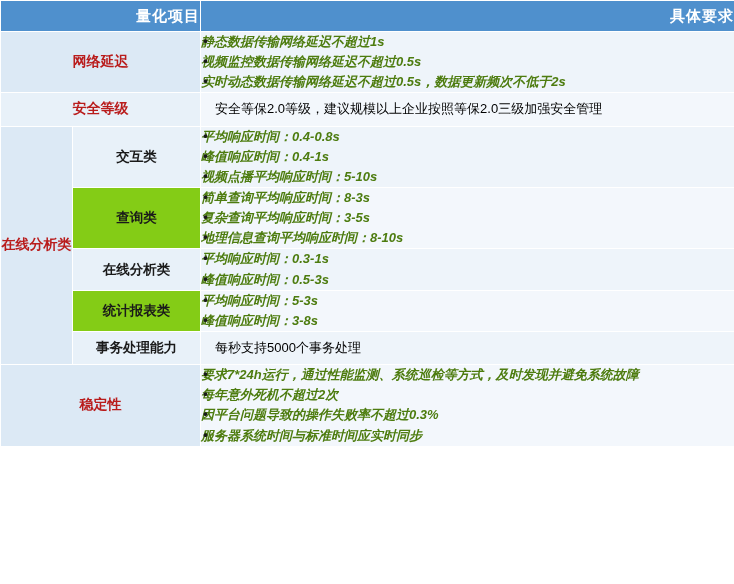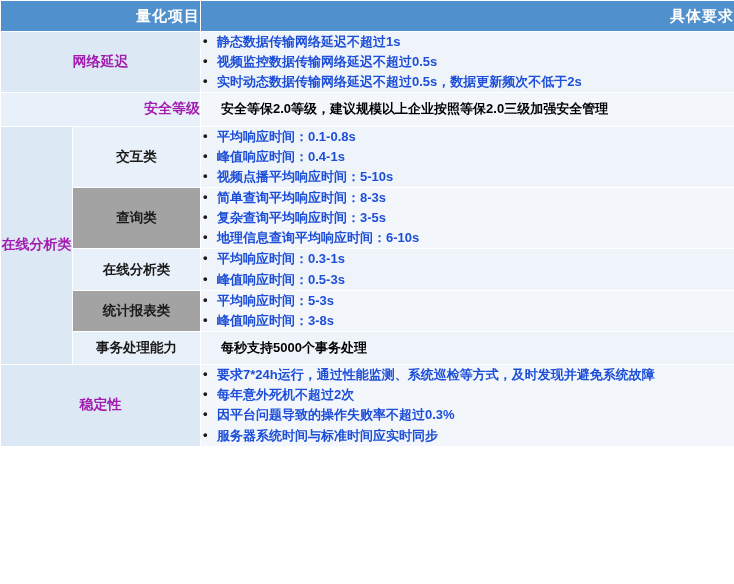--- a/index.html
+++ b/index.html
@@ -31,61 +31,61 @@
     font-size: 15px;
     text-align: right;
     height: 30px;
     letter-spacing: 1px;
   }
   .cat-cell {
     background: #dce9f5;
     text-align: center;
     font-size: 14px;
     font-weight: bold;
-    color: #a21caf;
+    color: #b91c1c;
   }
   .cat-cell.light {
     background: #e8f1f9;
-    text-align: right;
   }
   .sub-cell {
     background: #e8f1f9;
     text-align: center;
     font-size: 13.5px;
     font-weight: bold;
     color: #1a1a1a;
     margin-top: 30px;
   }
   .sub-cell.alt {
-    background: #a3a3a3;
+    background: #84cc16;
   }
   .detail-cell {
     background: #eef4fa;
     padding: 7px 10px 7px 12px;
     font-size: 13px;
     line-height: 1.55;
   }
   .detail-cell.alt {
     background: #f3f7fc;
   }
   .detail-cell.single {
-    padding: 6px 10px 6px 20px;
-    font-weight: bold;
+    padding: 6px 10px 6px 14px;
+    font-weight: normal;
     margin-left: 28px;
   }
   ul.bl {
     margin: 0;
     padding: 0;
     list-style: none;
   }
   ul.bl li {
     position: relative;
-    padding-left: 16px;
+    padding-left: 0;
     font-weight: bold;
-    color: #1d4ed8;
+    color: #4d7c0f;
+    font-style: italic;
   }
   ul.bl li:before {
     content: "•";
     position: absolute;
     left: 2px;
     top: -1px;
     font-size: 13px;
     color: #1a1a1a;
   }
 </style>
@@ -118,33 +118,33 @@
     <tr>
       <td class="cat-cell light" colspan="2" style="height:30px">安全等级</td>
       <td class="detail-cell alt single">安全等保2.0等级，建议规模以上企业按照等保2.0三级加强安全管理</td>
     </tr>
 
     <tr>
       <td class="cat-cell" rowspan="5">在线分析类</td>
       <td class="sub-cell">交互类</td>
       <td class="detail-cell">
         <ul class="bl">
-          <li>平均响应时间：0.1-0.8s</li>
+          <li>平均响应时间：0.4-0.8s</li>
           <li>峰值响应时间：0.4-1s</li>
           <li>视频点播平均响应时间：5-10s</li>
         </ul>
       </td>
     </tr>
     <tr>
       <td class="sub-cell alt">查询类</td>
       <td class="detail-cell alt">
         <ul class="bl">
           <li>简单查询平均响应时间：8-3s</li>
           <li>复杂查询平均响应时间：3-5s</li>
-          <li>地理信息查询平均响应时间：6-10s</li>
+          <li>地理信息查询平均响应时间：8-10s</li>
         </ul>
       </td>
     </tr>
     <tr>
       <td class="sub-cell">在线分析类</td>
       <td class="detail-cell">
         <ul class="bl">
           <li>平均响应时间：0.3-1s</li>
           <li>峰值响应时间：0.5-3s</li>
         </ul>

